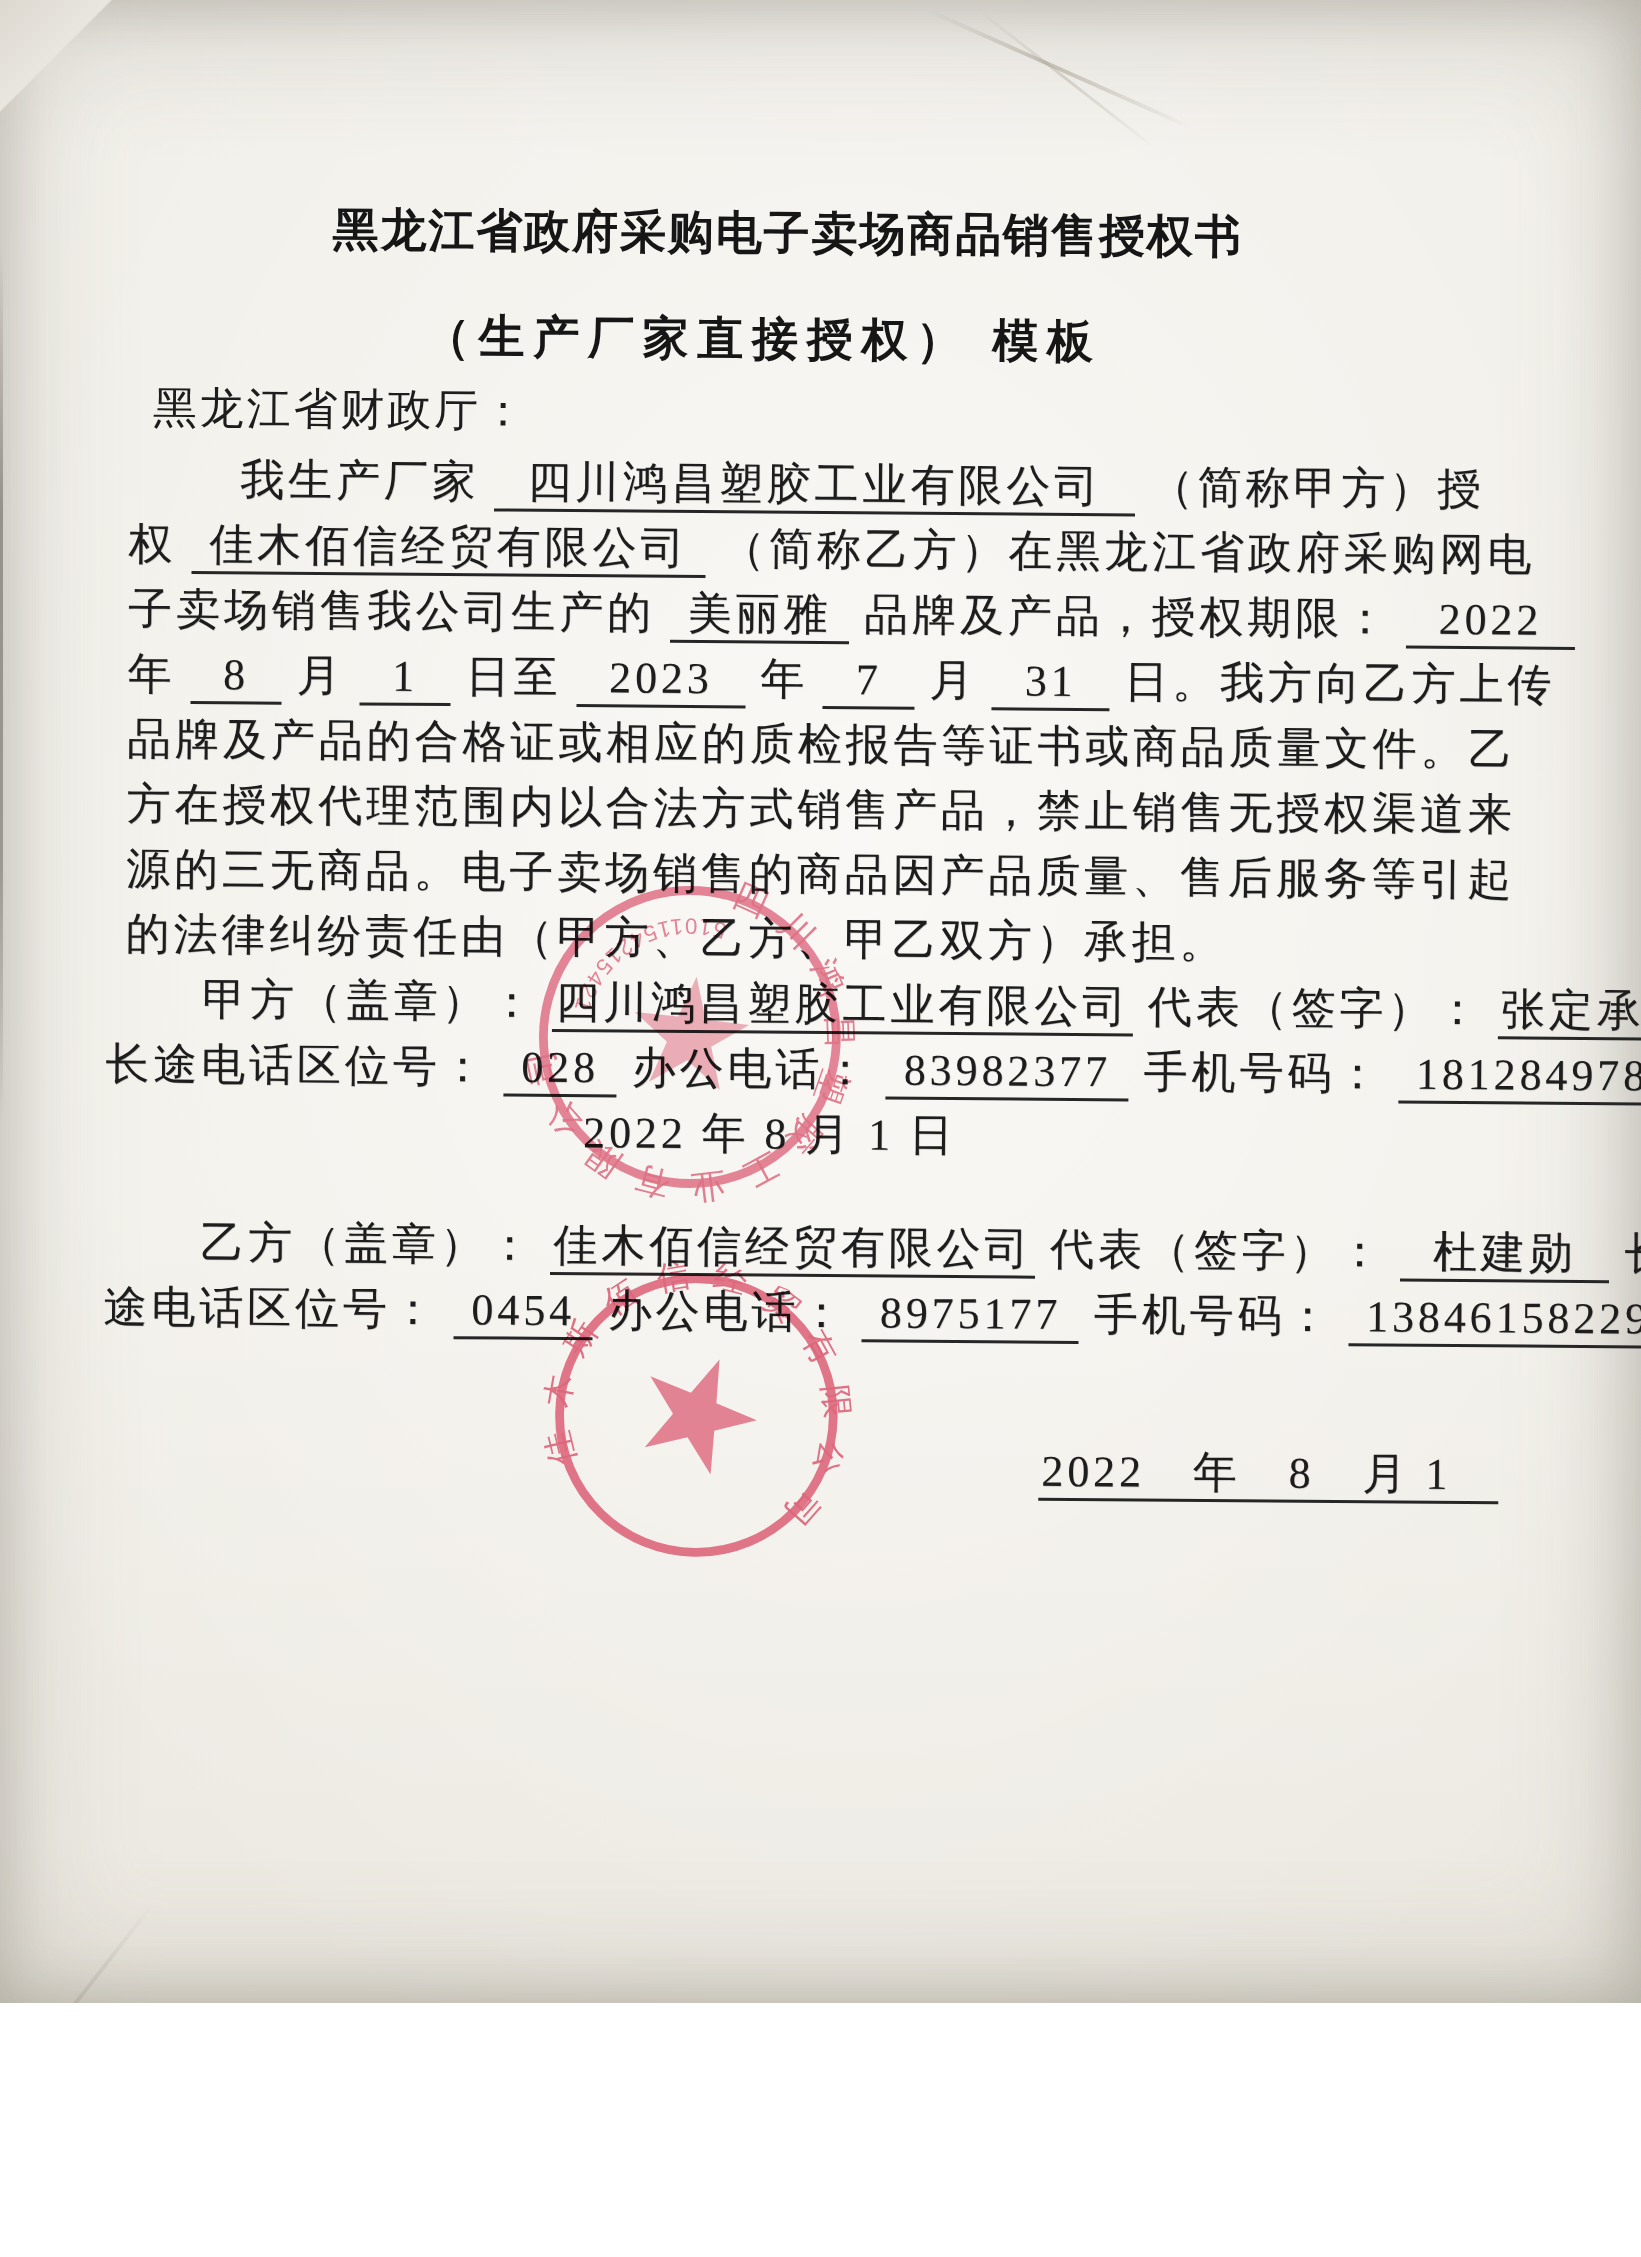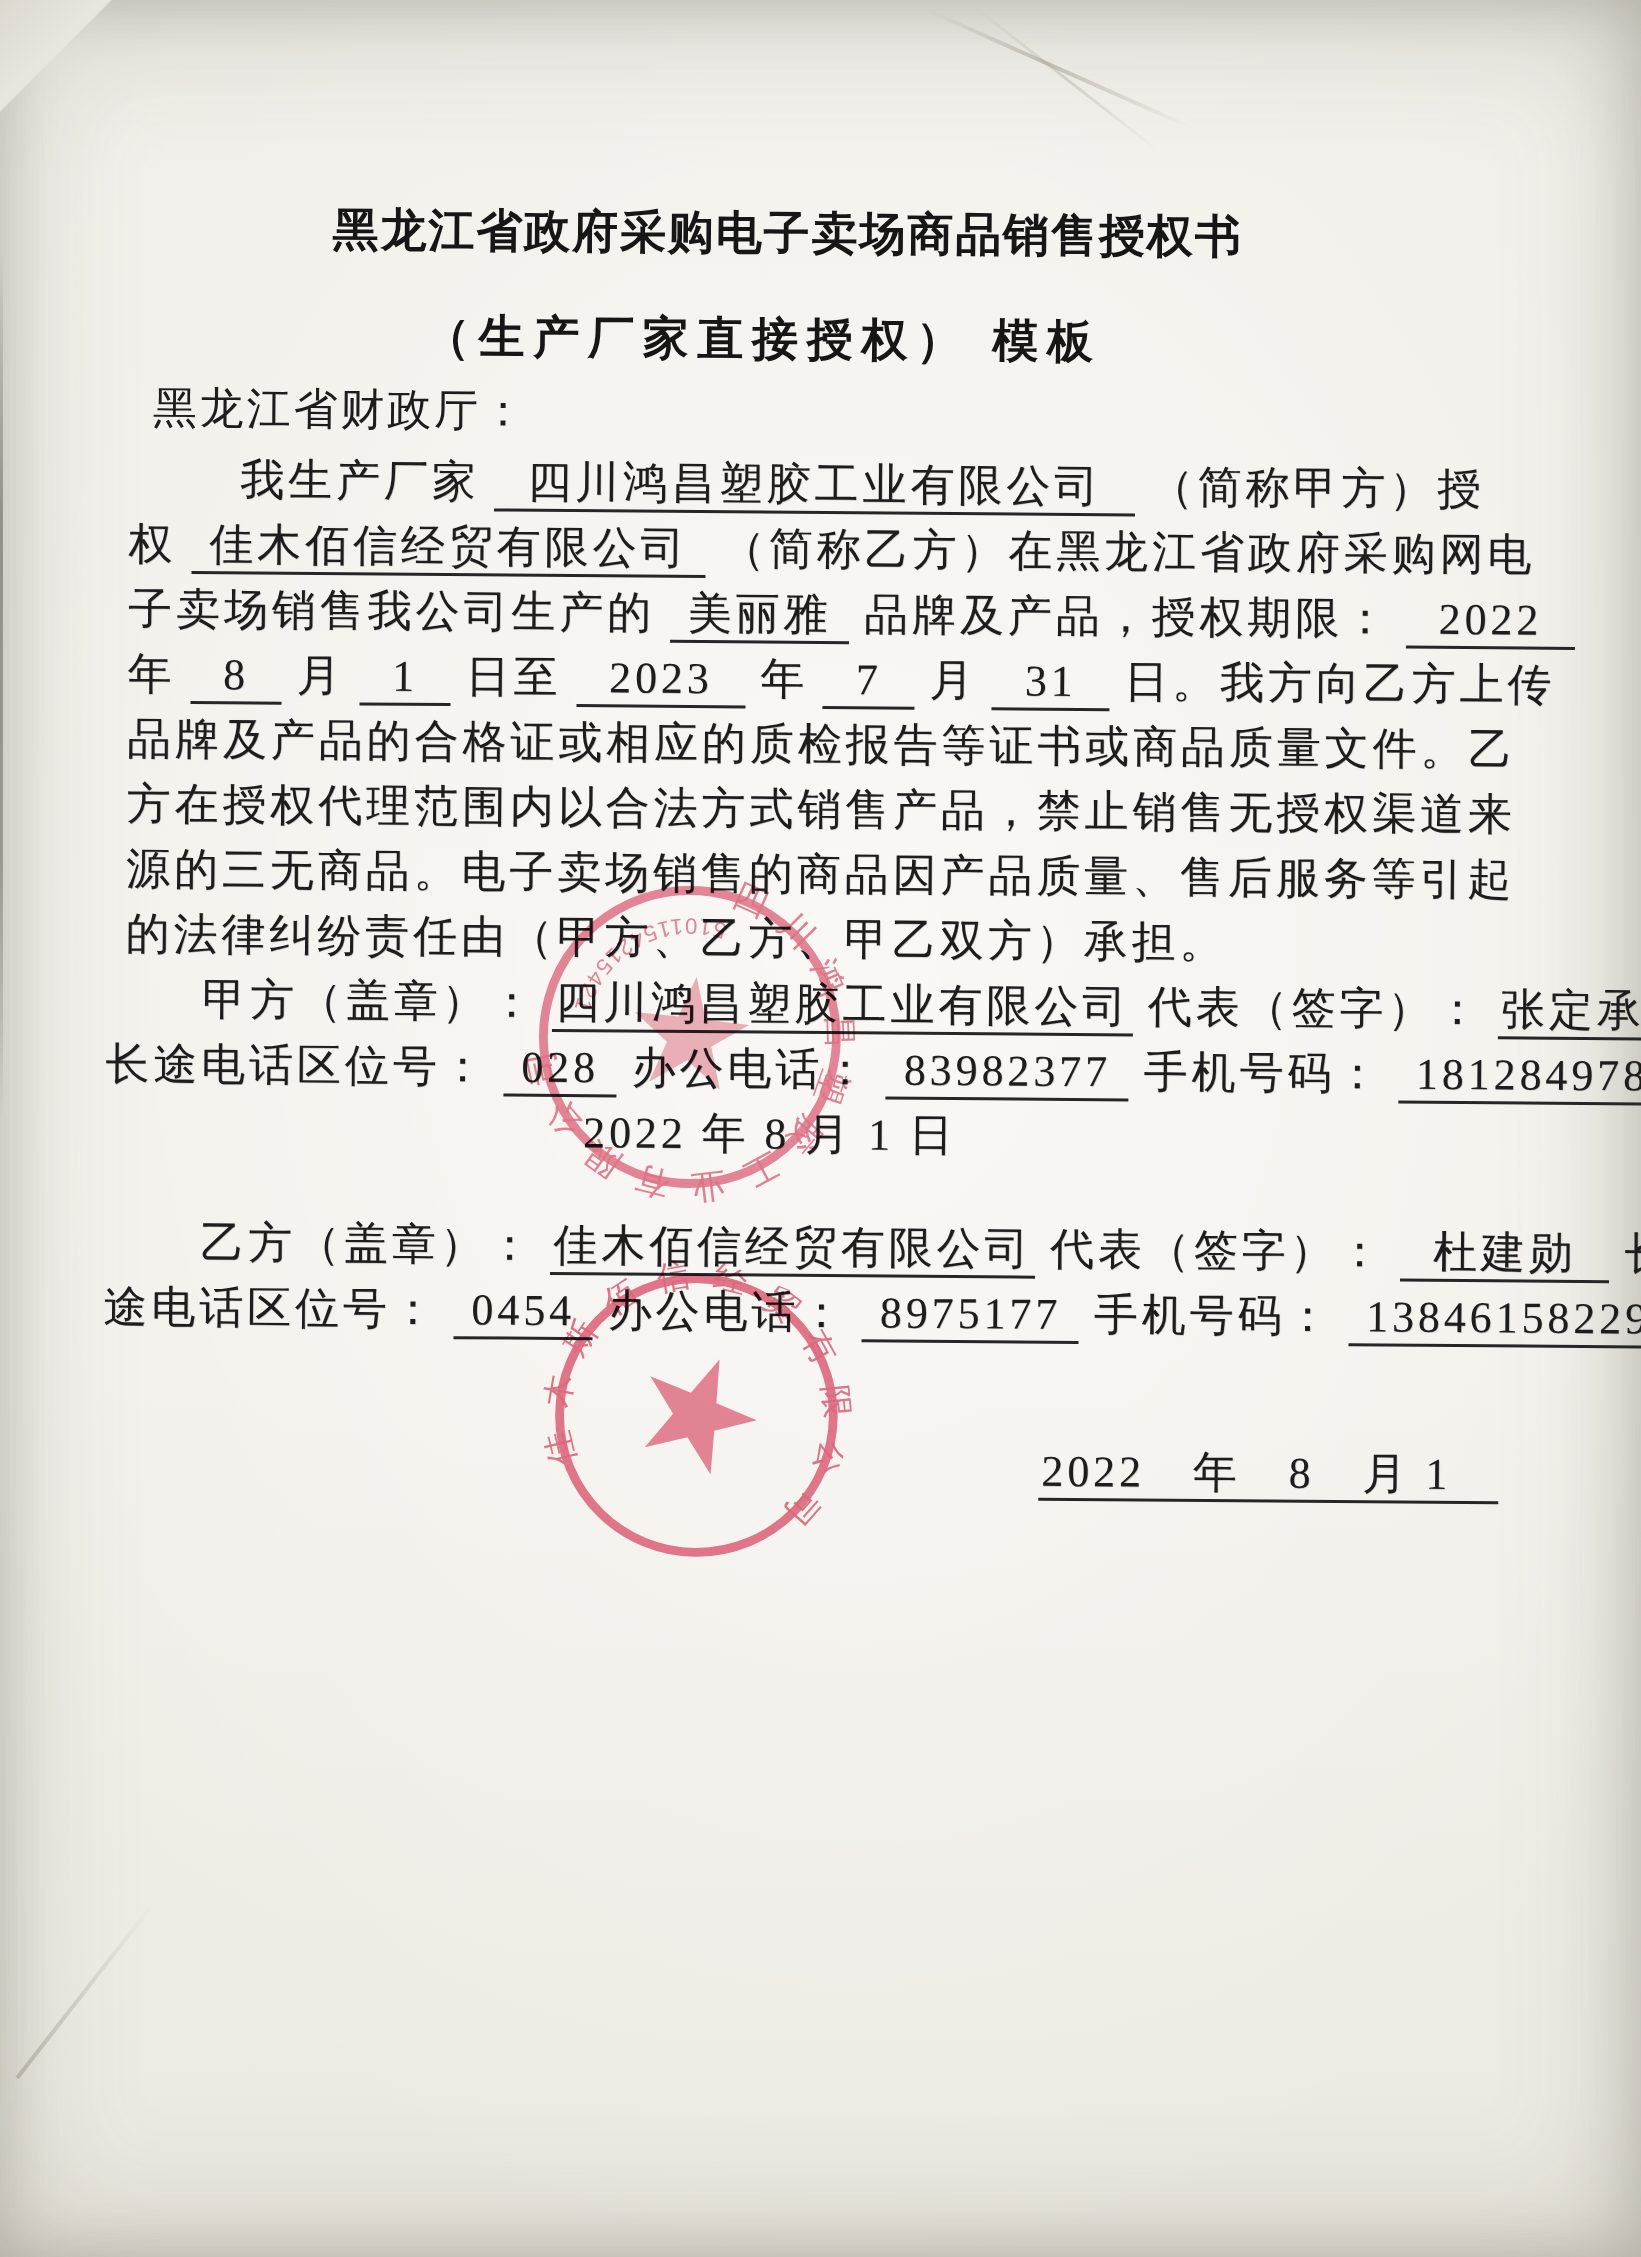--- a/index.html
+++ b/index.html
@@ -1,18 +1,18 @@
 <!DOCTYPE html>
 <html><head>
 <meta charset="utf-8">
 <style>
   html,body{margin:0;padding:0;}
   .page{
     position:relative;
-    width:1641px;height:2257px;
+    width:1641px;height:2003px;
     overflow:hidden;
     background:
       radial-gradient(ellipse 1448px 1931px at 52% 42%, rgba(255,255,255,0.55), rgba(255,255,255,0) 70%),
       linear-gradient(180deg,#ebe8e2 0%, #f1efe9 8%, #f2f0ea 60%, #edeae3 92%, #e8e4dc 100%);
     background-color:#efede7;
     box-shadow: inset 0 0 135px rgba(115,110,98,.28), inset -17.4px 0 58px rgba(120,115,103,.18), inset 13.5px 0 48px rgba(120,115,103,.15);
     font-family:"Liberation Serif","DejaVu Serif",serif;
     color:#1d1d1d;
     text-decoration:underline;
   }

